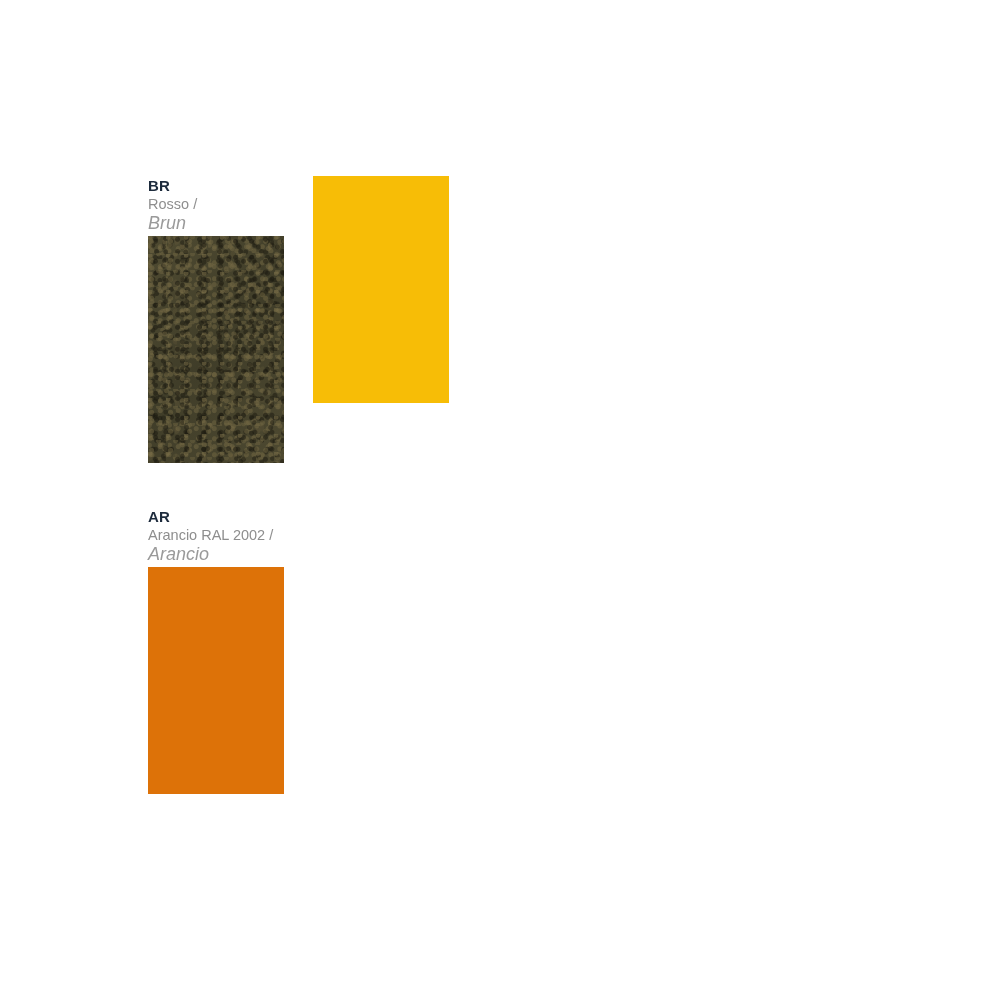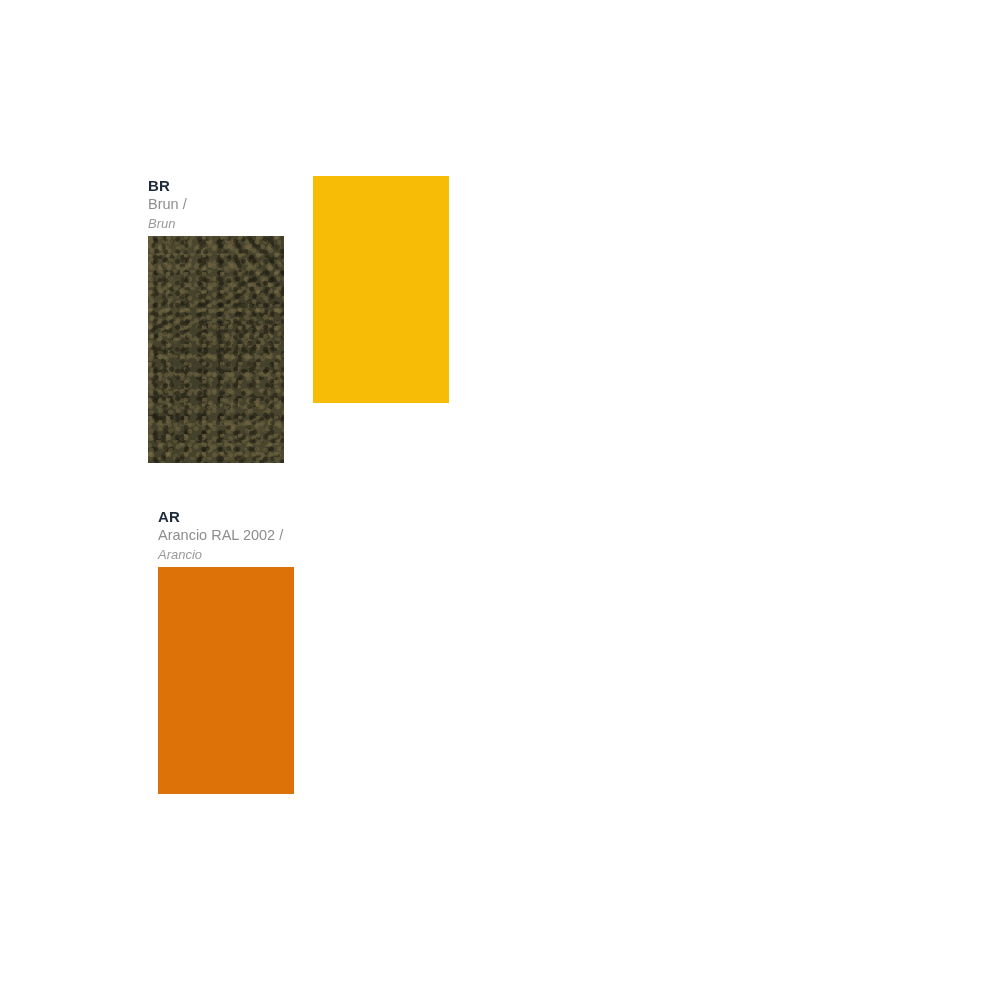--- a/index.html
+++ b/index.html
@@ -21,21 +21,20 @@
     width: 720px;
   }
 
   .swatch-row {
     display: flex;
     flex-direction: row;
     align-items: flex-start;
   }
   .swatch-row + .swatch-row {
     margin-top: 44px;
-    margin-left: 10px;
   }
 
   .swatch-cell {
     width: 121px;
     margin-right: 44px;
     display: flex;
     flex-direction: column;
   }
 
   .swatch-labels {
@@ -53,21 +52,21 @@
 
   .swatch-name {
     font-size: 14.5px;
     font-weight: normal;
     color: #8e8e8e;
     line-height: 19px;
     white-space: nowrap;
   }
 
   .swatch-translation {
-    font-size: 13px;
+    font-size: 18px;
     font-style: italic;
     font-weight: normal;
     color: #9a9a9a;
     line-height: 19px;
     white-space: nowrap;
   }
 
   .swatch-chip {
     width: 136px;
     height: 227px;
@@ -111,21 +110,21 @@
   }
 </style>
 </head>
 <body>
 
 <div id="palette-board">
     <div class="swatch-row">
       <div class="swatch-cell">
         <div class="swatch-labels">
           <div class="swatch-code">BR</div>
-          <div class="swatch-name">Brun /</div>
+          <div class="swatch-name">Rosso /</div>
           <div class="swatch-translation">Brun</div>
         </div>
         <div class="swatch-chip textured"></div>
       </div>
       <div class="swatch-cell">
         <div class="swatch-chip" style="background-color: rgb(247, 189, 6);"></div>
       </div>
     </div>
     <div class="swatch-row">
       <div class="swatch-cell">

